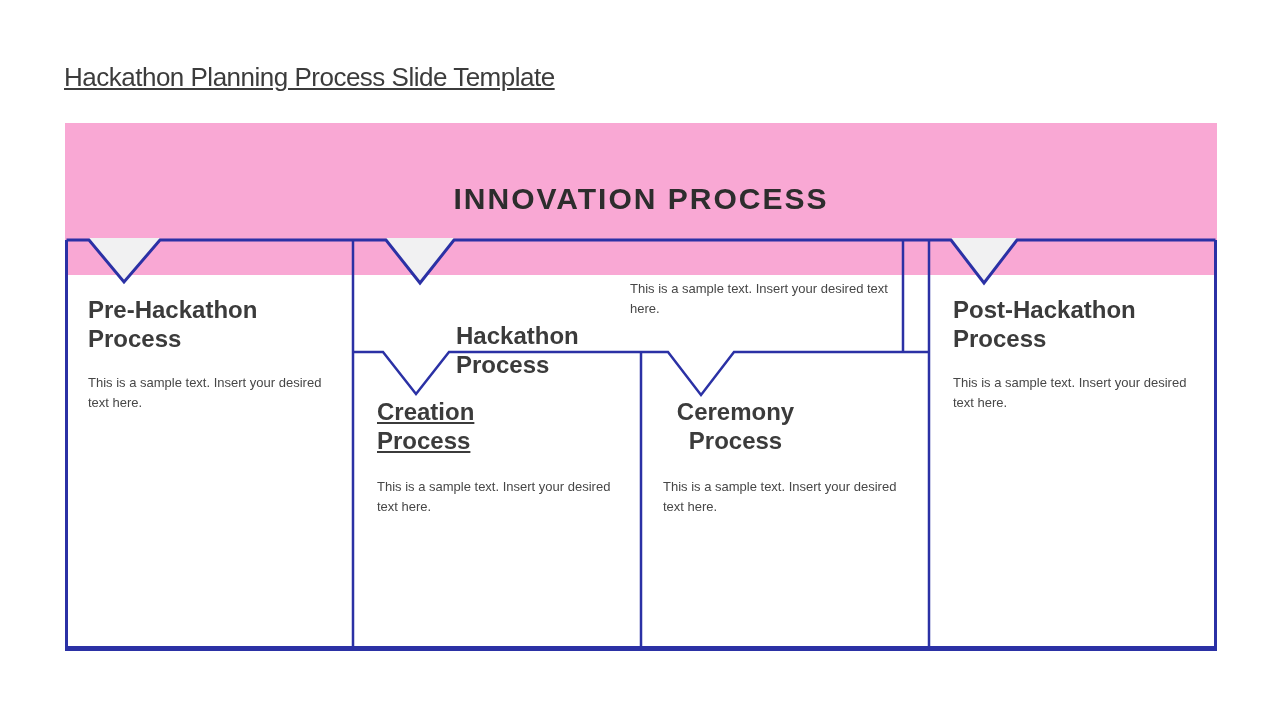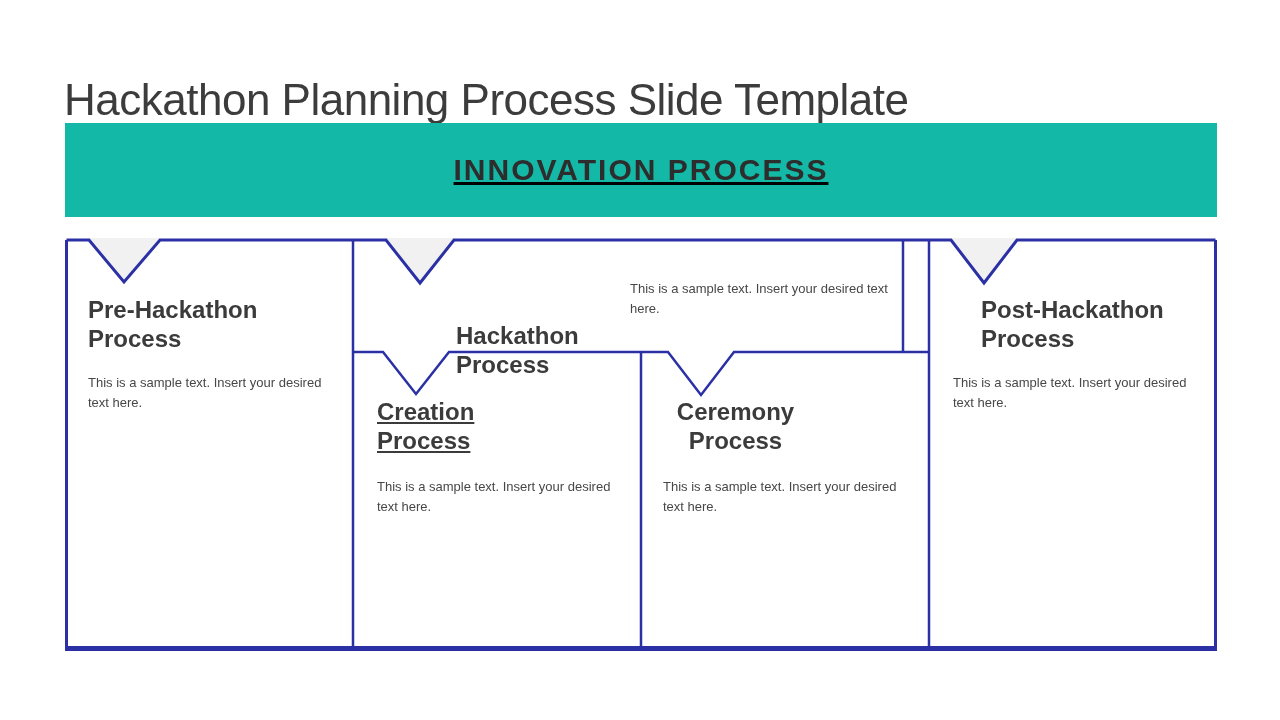--- a/index.html
+++ b/index.html
@@ -3,27 +3,27 @@
 <meta charset="utf-8">
 <style>
   html,body{margin:0;padding:0;}
   body{
     width:1280px;height:720px;position:relative;overflow:hidden;
     background:#ffffff;
     font-family:"Liberation Sans", sans-serif;
   }
   .slide-title{
     position:absolute;left:64px;top:46px;width:1000px;
-    font-size:44px;font-weight:400;letter-spacing:-0.5px;
-    color:#3c3c3c;line-height:1.15;
+    font-size:26px;font-weight:400;letter-spacing:-0.5px;
+    color:#3c3c3c;line-height:1.15;text-decoration:underline;
   }
   .banner{
-    position:absolute;left:65px;top:123px;width:1152px;height:94px;
-    background:#14b8a6;
-    display:flex;align-items:center;justify-content:center;text-decoration:underline;
+    position:absolute;left:65px;top:123px;width:1152px;height:152px;
+    background:#f9a8d4;
+    display:flex;align-items:center;justify-content:center;
   }
   .banner-title{
     font-size:30px;font-weight:700;letter-spacing:2px;
     color:#2d2d2d;
   }
   .diagram-svg{position:absolute;left:65px;top:238px;}
   .section-title{
     position:absolute;
     font-size:24px;font-weight:700;line-height:1.2;
     color:#3b3b3b;
@@ -34,21 +34,21 @@
     color:#474747;
   }
   .t-pre    {left:88px;  top:296px; width:215px;}
   .b-pre    {left:88px;  top:373px; width:238px;}
   .t-hack   {left:456px; top:274px; width:145px;margin-top:48px;}
   .b-hack   {left:630px; top:279px; width:285px;}
   .t-create {left:377px; top:398px; width:145px;text-decoration:underline;}
   .b-create {left:377px; top:477px; width:238px;}
   .t-cere   {left:663px; top:398px; width:145px;text-align:center;}
   .b-cere   {left:663px; top:477px; width:238px;}
-  .t-post   {left:953px; top:296px; width:215px;margin-left:28px;}
+  .t-post   {left:953px; top:296px; width:215px;}
   .b-post   {left:953px; top:373px; width:238px;}
 </style>
 </head>
 <body>
 
 <h1 class="slide-title">Hackathon Planning Process Slide Template</h1>
 
 <div class="banner">
   <div class="banner-title">INNOVATION PROCESS</div>
 </div>

